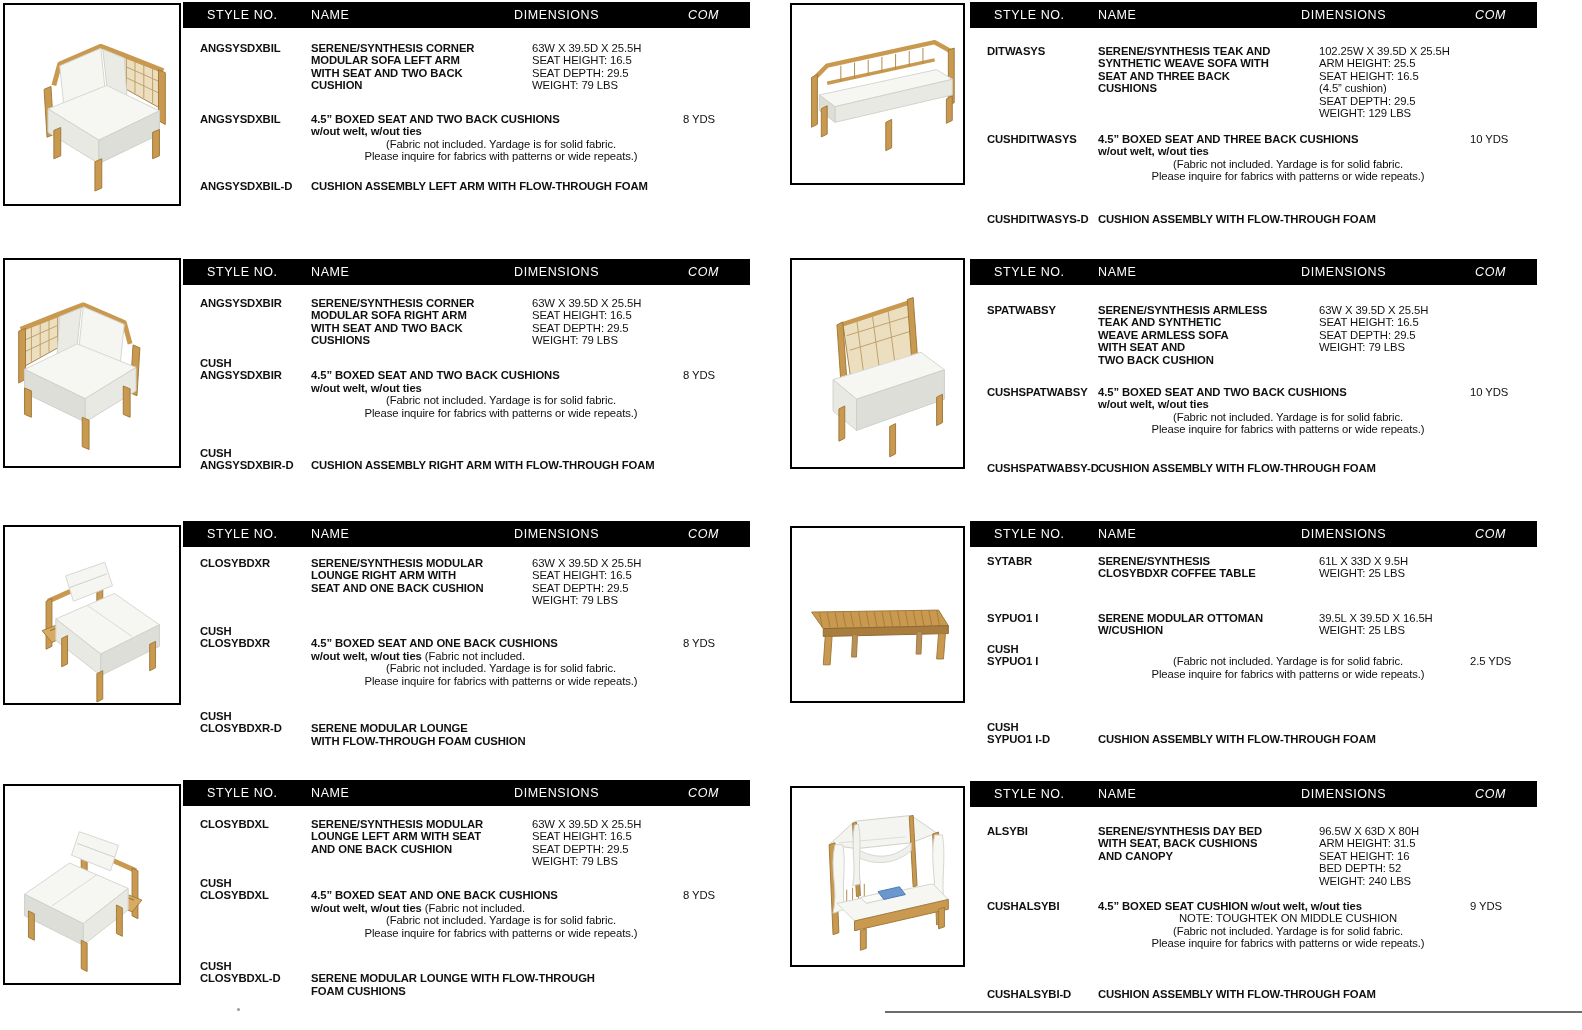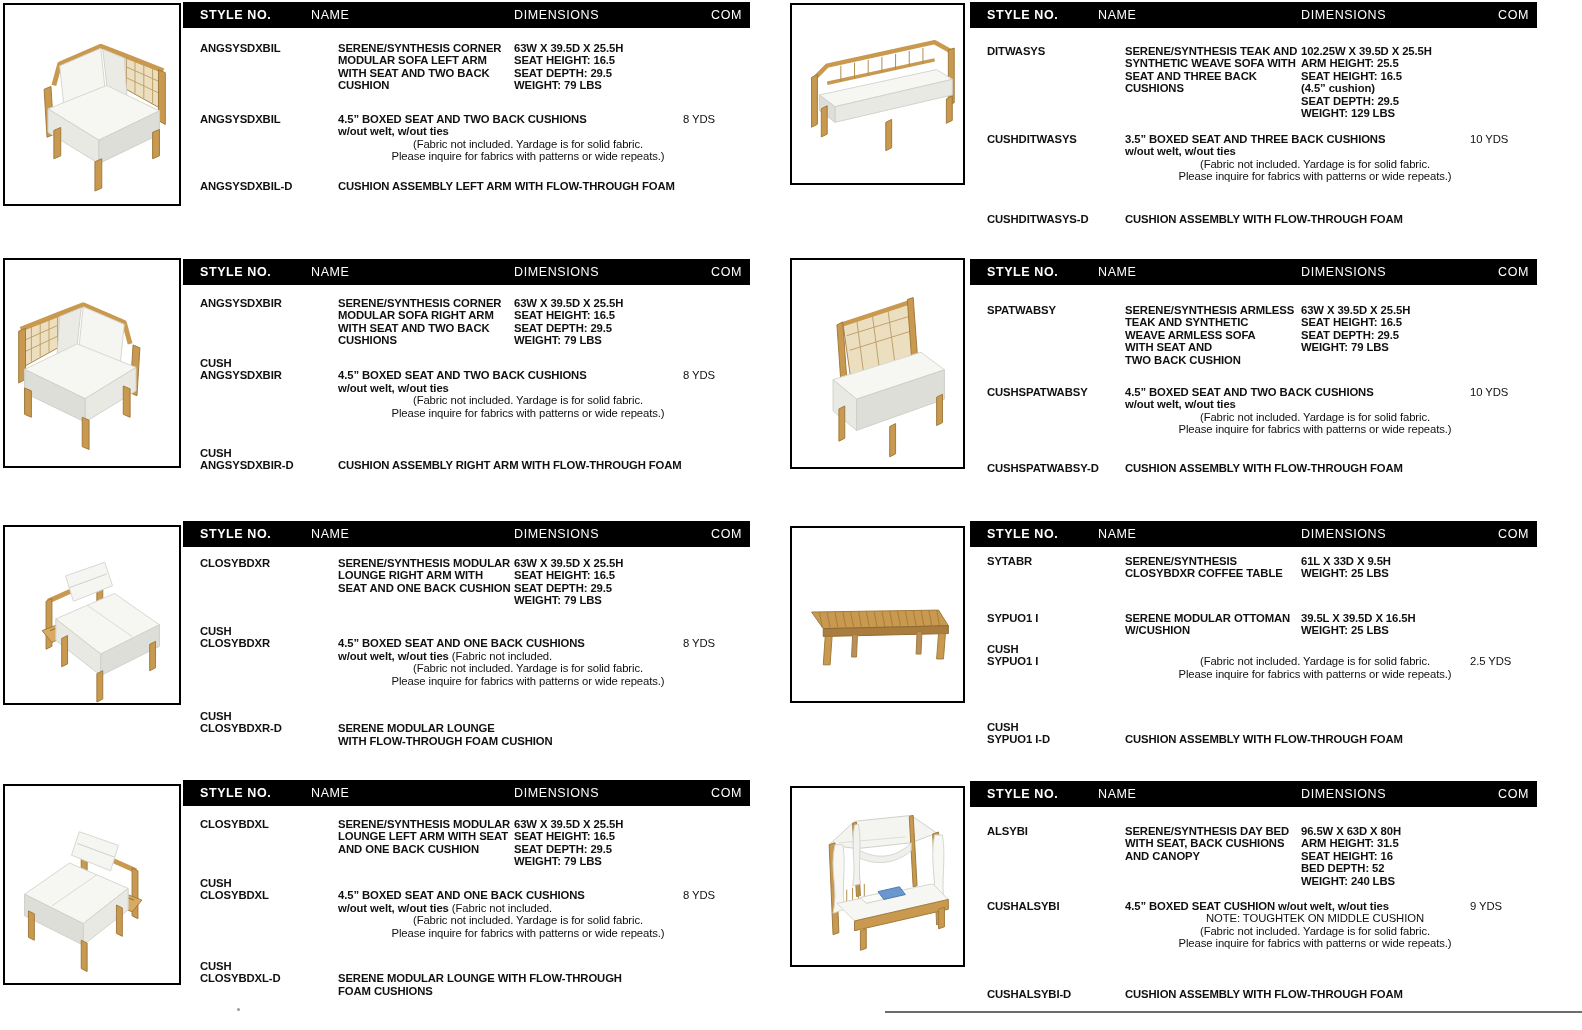--- a/index.html
+++ b/index.html
@@ -5,26 +5,26 @@
   html,body{margin:0;padding:0;background:#fff;}
   .page{position:relative;width:1582px;height:1030px;background:#ffffff;overflow:hidden;
         font-family:"Liberation Sans",sans-serif;color:#101010;}
   
   .imgbox{position:absolute;border:2px solid #000;background:#fff;box-sizing:border-box;}
   .imgbox svg{position:absolute;left:0;top:0;width:100%;height:100%;}
   
   .section{position:absolute;width:567px;}
   .bar{position:absolute;left:0;top:0;width:567px;height:26px;background:#000;}
   .bar span{position:absolute;top:6px;font-size:12.5px;letter-spacing:.6px;color:#fff;white-space:pre;}
-  .bh-s{left:17px;font-weight:bold;} .bh-n{left:128px;} .bh-d{left:331px;} .bh-c{left:528px;}
+  .bh-s{left:24px;} .bh-n{left:128px;} .bh-d{left:331px;} .bh-c{left:505px;font-style:italic;}
   .row{position:absolute;left:0;width:567px;height:0;}
   .c{position:absolute;top:0;white-space:pre;font-size:11.3px;line-height:12.4px;letter-spacing:-.1px;}
   .st{left:17px;width:110px;font-weight:bold;}
-  .nm{left:128px;width:380px;margin-left:27px;}
-  .dm{left:331px;width:190px;font-weight:bold;}
+  .nm{left:128px;width:380px;}
+  .dm{left:349px;width:190px;font-weight:normal;}
   .cm{left:500px;width:64px;font-weight:normal;}
   .nm > div{white-space:pre;}
   .b{font-weight:bold;}
   .rg{font-weight:normal;text-align:center;}
   .shift1{padding-top:12.4px;}
   .rule{position:absolute;height:1.5px;background:#6d6d6d;}
   .dot{position:absolute;width:3px;height:3px;border-radius:50%;background:#9a9a9a;}
 </style>
 </head>
 <body>
@@ -216,21 +216,21 @@
 CUSHIONS</div></div>
       <div class="c dm">102.25W X 39.5D X 25.5H
 ARM HEIGHT: 25.5
 SEAT HEIGHT: 16.5
 (4.5” cushion)
 SEAT DEPTH: 29.5
 WEIGHT: 129 LBS</div>
     </div>
     <div class="row" style="top:131px;">
       <div class="c st">CUSHDITWASYS</div>
-      <div class="c nm"><div class="b">3.5” BOXED SEAT AND THREE BACK CUSHIONS
+      <div class="c nm"><div class="b">4.5” BOXED SEAT AND THREE BACK CUSHIONS
 w/out welt, w/out ties</div><div class="rg">(Fabric not included. Yardage is for solid fabric.
 Please inquire for fabrics with patterns or wide repeats.)</div></div>
       <div class="c cm">10 YDS</div>
     </div>
     <div class="row" style="top:211px;">
       <div class="c st">CUSHDITWASYS-D</div>
       <div class="c nm"><div class="b">CUSHION ASSEMBLY WITH FLOW-THROUGH FOAM</div></div>
     </div>
   </div>
 

